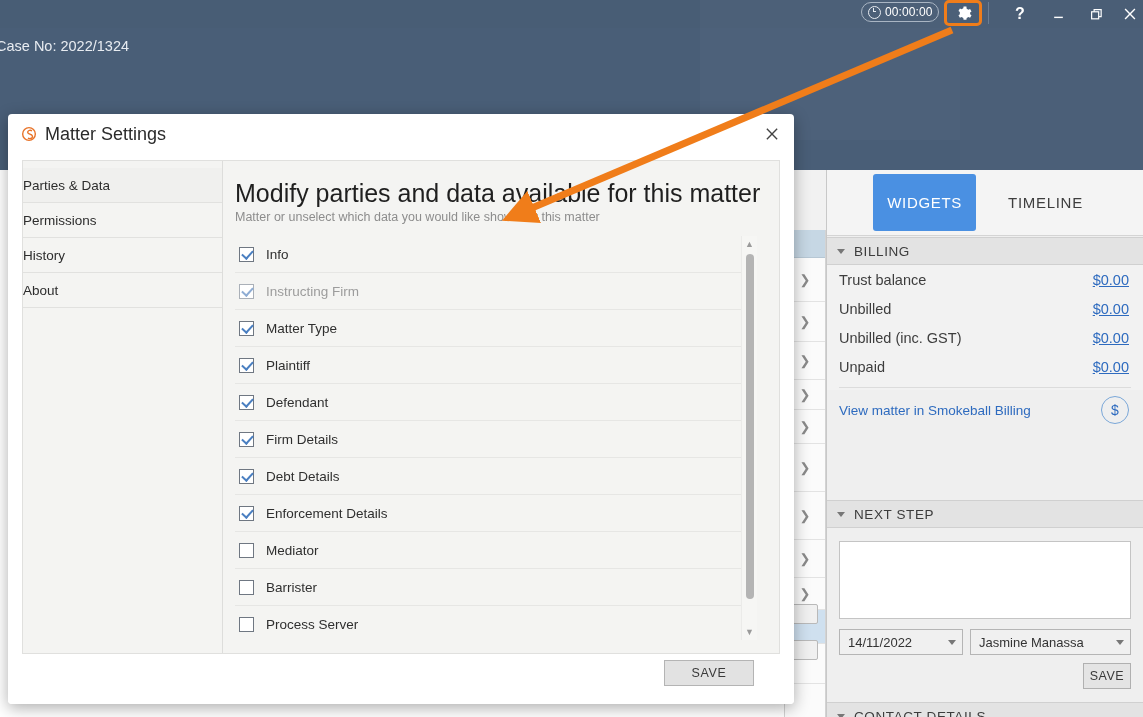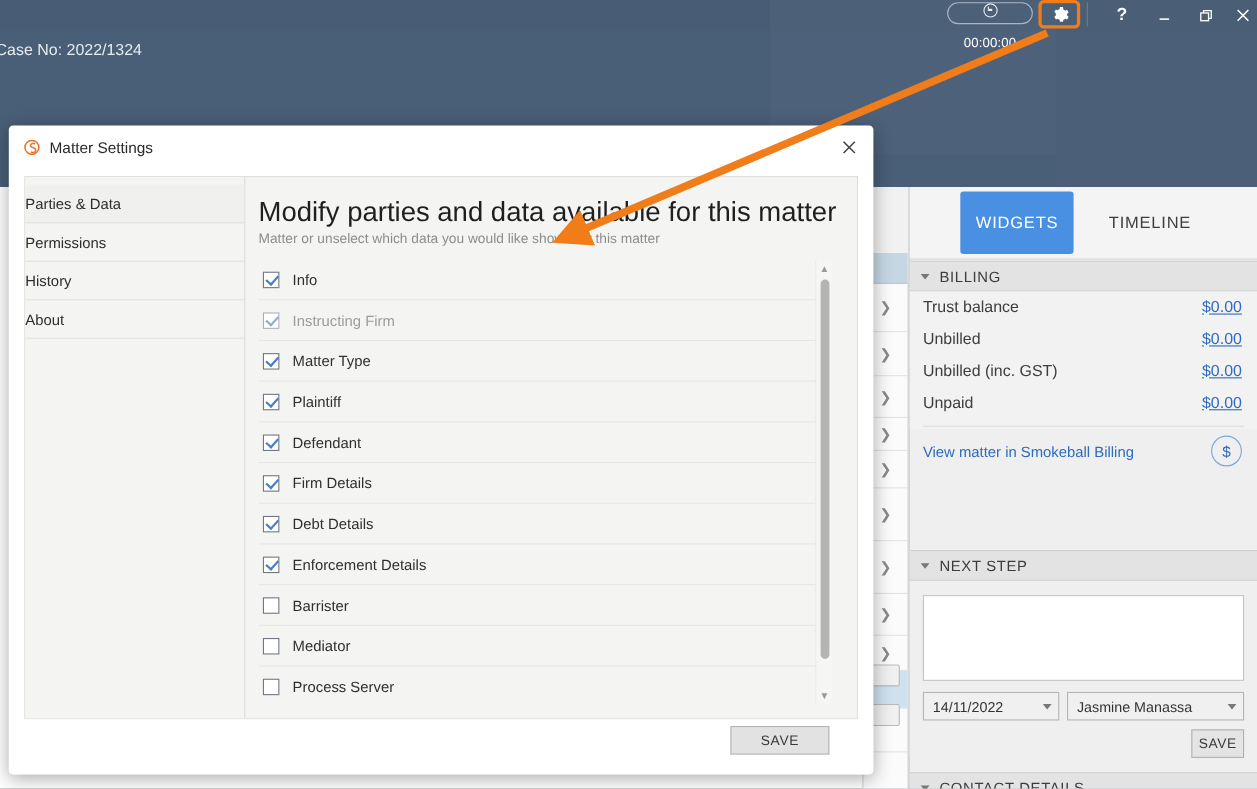--- a/index.html
+++ b/index.html
@@ -40,26 +40,25 @@
   }
 
   .timer-pill {
     position: absolute;
     left: 861px; top: 2px;
     width: 78px; height: 20px;
     border: 1px solid #a9b5c3;
     border-radius: 10px;
     display: flex;
     align-items: center;
-    gap: 16px;
+    gap: 4px;
     padding: 0 6px;
     box-sizing: border-box;
     color: #ffffff;
     font-size: 12px;
-    flex-direction: column;
   }
   .clock-ico {
     width: 11px; height: 11px;
     border: 1.3px solid #e9edf2;
     border-radius: 50%;
     position: relative;
     flex: 0 0 auto;
   }
   .clock-ico::after {
     content: "";
@@ -323,21 +322,21 @@
   }
   .modal-title {
     position: absolute;
     left: 0; top: 0;
     width: 786px; height: 40px;
     display: flex;
     align-items: center;
     gap: 8px;
     padding-left: 13px;
     box-sizing: border-box;
-    font-size: 14px;
+    font-size: 18px;
     color: #2b2b2b;
   }
   .sb-logo {
     width: 16px; height: 16px;
     color: #e8742a;
     flex: 0 0 auto;
   }
   .modal-close {
     position: absolute;
     right: 10px; top: 8px;
@@ -668,25 +667,25 @@
           <div class="chk-row">
             <span class="chk-box checked"></span>
             <span class="chk-label">Debt Details</span>
           </div>
           <div class="chk-row">
             <span class="chk-box checked"></span>
             <span class="chk-label">Enforcement Details</span>
           </div>
           <div class="chk-row">
             <span class="chk-box"></span>
+            <span class="chk-label">Mediator</span>
+          </div>
+          <div class="chk-row">
+            <span class="chk-box"></span>
             <span class="chk-label">Barrister</span>
-          </div>
-          <div class="chk-row">
-            <span class="chk-box"></span>
-            <span class="chk-label">Mediator</span>
           </div>
           <div class="chk-row">
             <span class="chk-box"></span>
             <span class="chk-label">Process Server</span>
           </div>
 
           <div class="chk-scroll">
             <div class="sc-arrow">▲</div>
             <div class="sc-thumb"></div>
             <div class="sc-arrow" style="position:absolute;bottom:0;left:0;width:15px">▼</div>

